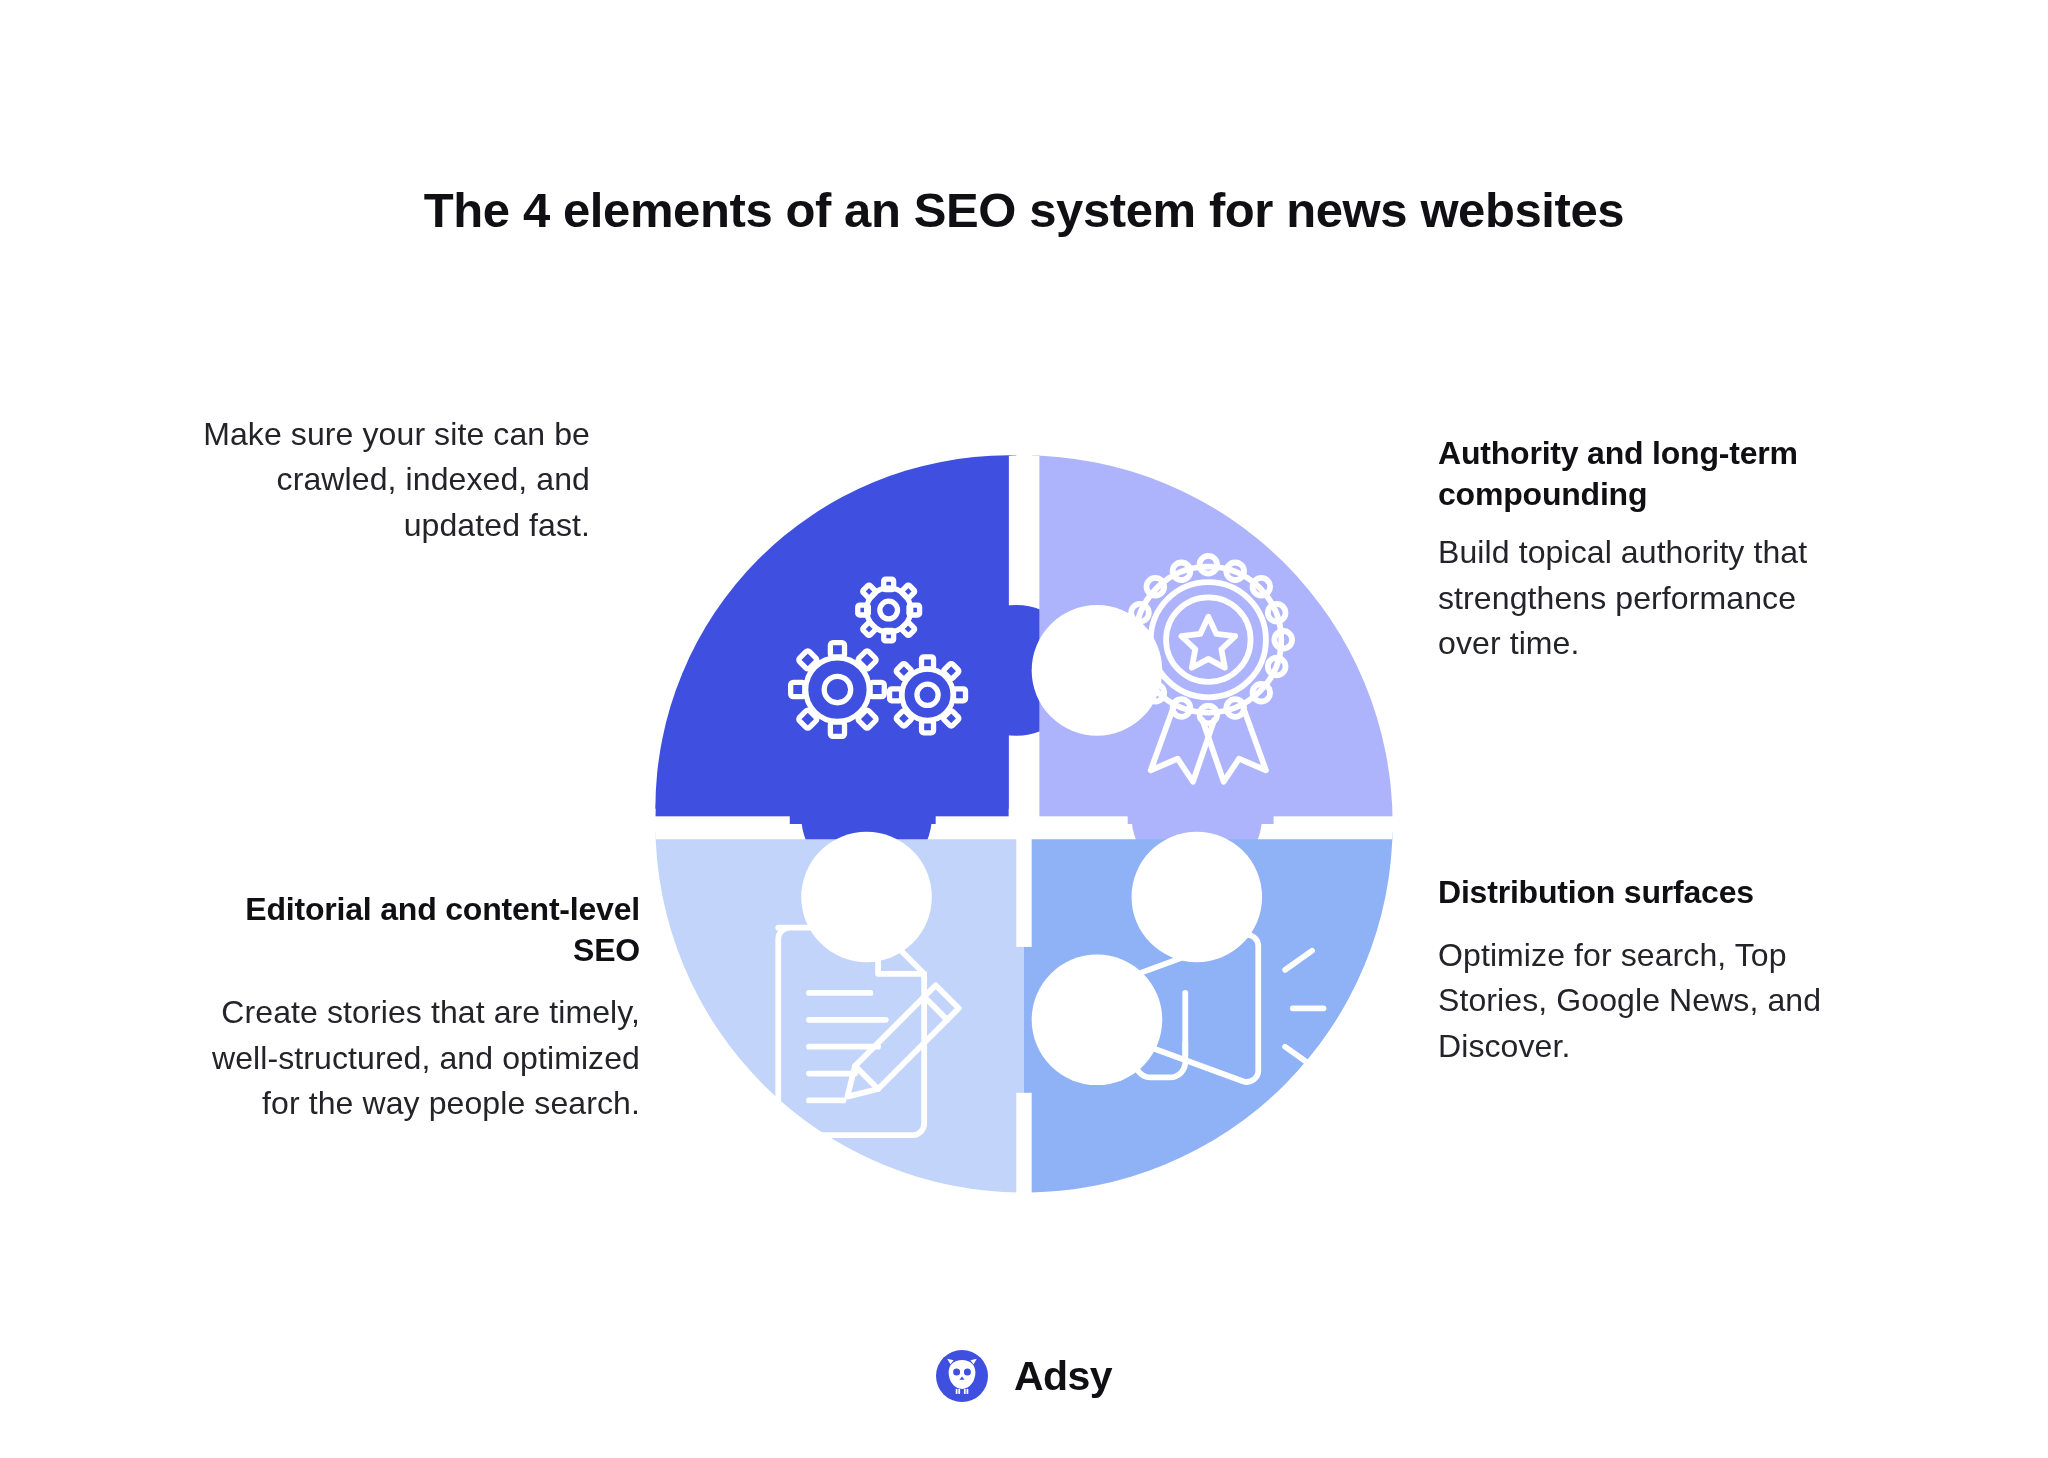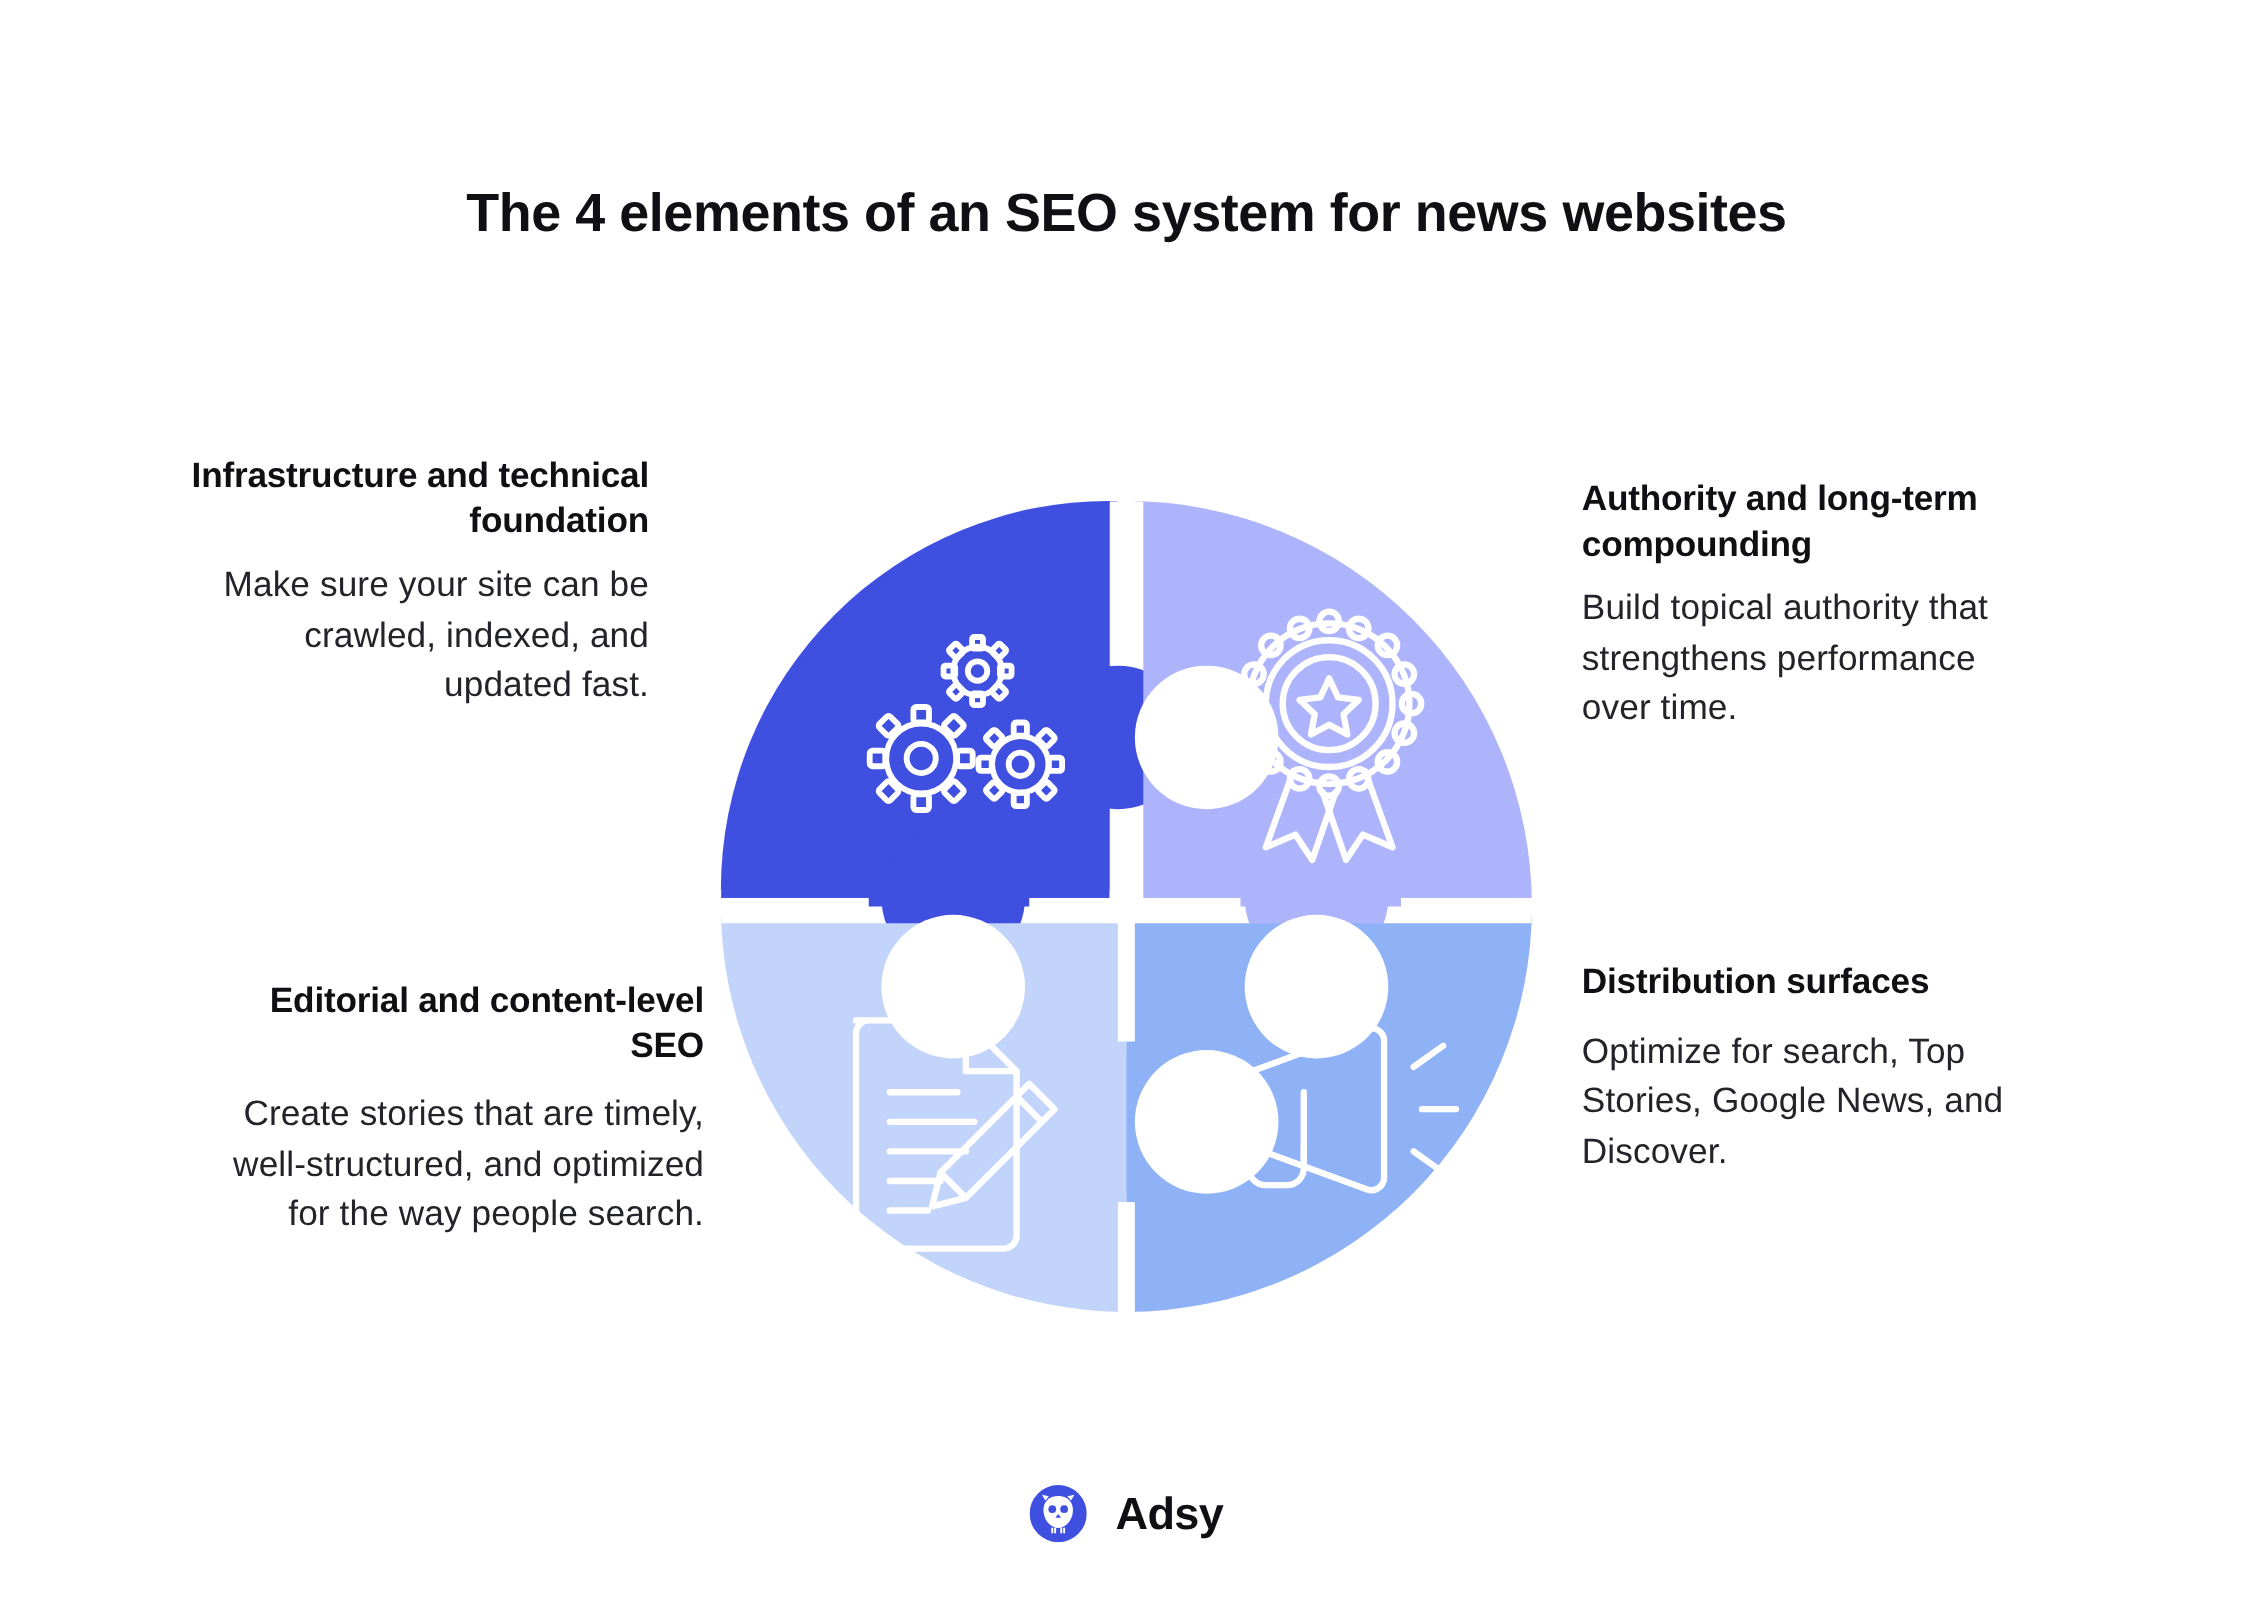--- a/index.html
+++ b/index.html
@@ -12,21 +12,21 @@
     height: 1458px;
     font-family: "Liberation Sans", sans-serif;
     color: #16161a;
     overflow: hidden;
     position: relative;
   }
 
   
   #page-title {
     position: absolute;
-    top: 133px;
+    top: 149px;
     left: 0;
     width: 2048px;
     text-align: center;
     font-size: 49px;
     font-weight: 700;
     letter-spacing: -0.4px;
     color: #101014;
     line-height: 1.15;
   }
 
@@ -92,21 +92,20 @@
     color: #101014;
     line-height: 1;
   }
 </style>
 </head>
 <body>
 
 <h1 id="page-title">The 4 elements of an SEO system for news websites</h1>
 
 <div class="text-block left tb-top-left">
-  <div class="block-heading">Infrastructure and technical foundation</div>
   <p class="block-body">Make sure your site can be crawled, indexed, and updated fast.</p>
 </div>
 
 <div class="text-block right tb-top-right">
   <div class="block-heading">Authority and long-term compounding</div>
   <p class="block-body">Build topical authority that strengthens performance over time.</p>
 </div>
 
 <div class="text-block left tb-bottom-left">
   <div class="block-heading">Editorial and content-level SEO</div>

